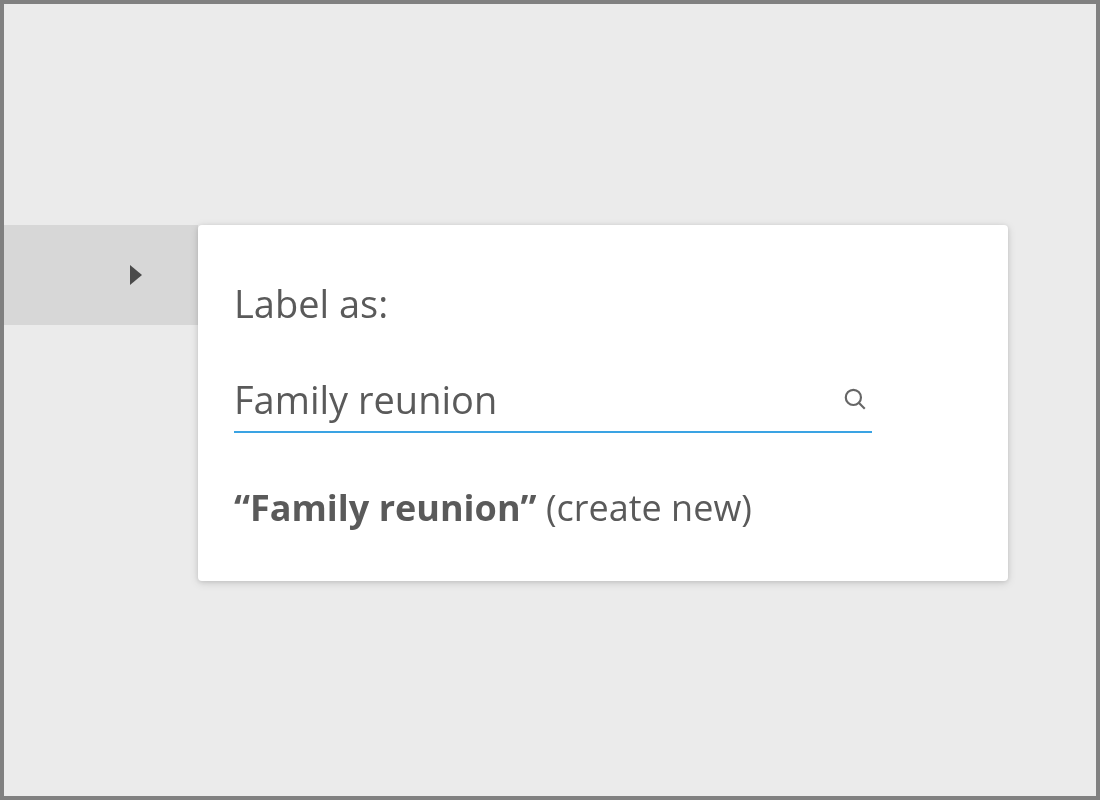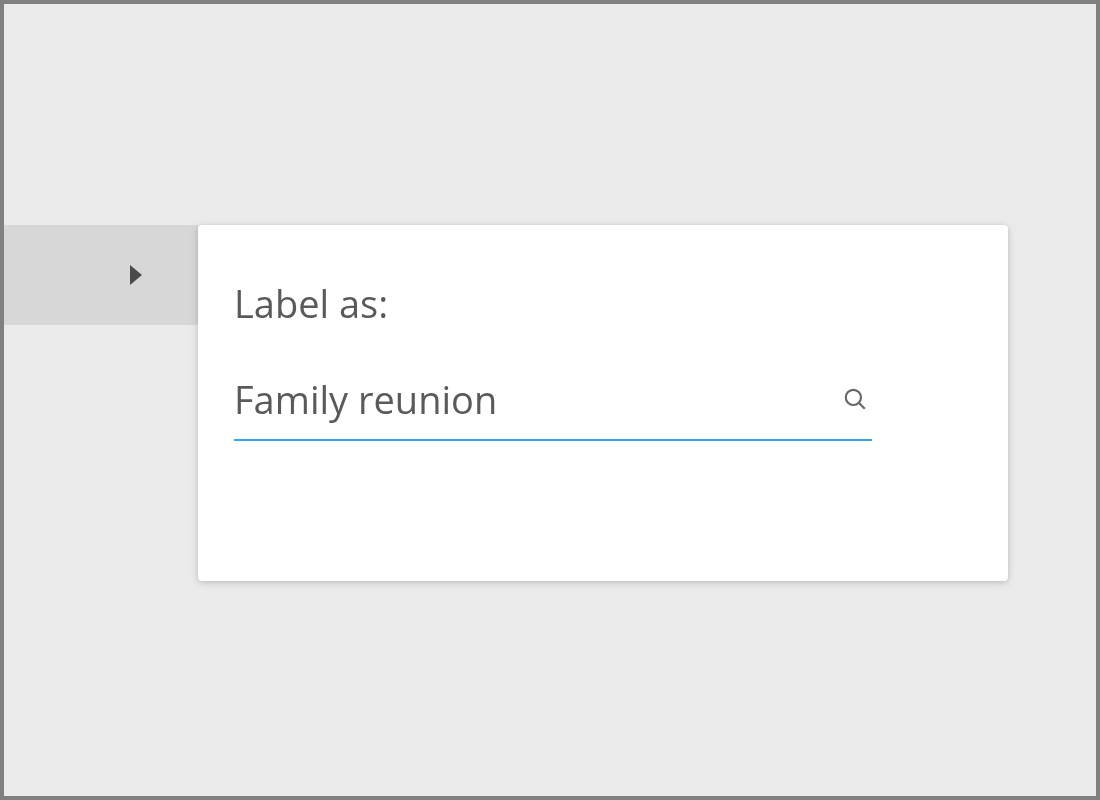--- a/index.html
+++ b/index.html
@@ -55,21 +55,21 @@
     .popover-title {
       font-size: 38px;
       color: #5a5a5a;
       font-weight: 400;
       margin-bottom: 44px;
     }
     .search-row {
       display: flex;
       align-items: center;
       border-bottom: 2px solid #3aa3e3;
-      padding-bottom: 14px;
+      padding-bottom: 6px;
       margin-bottom: 52px;
       width: 638px;
     }
     .search-input {
       flex: 1;
       border: none;
       outline: none;
       font-size: 38px;
       color: #5a5a5a;
       font-family: inherit;
@@ -117,15 +117,18 @@
     <div class="search-row">
       <input type="text" class="search-input" value="Family reunion" style="">
       <span class="search-icon-wrap">
         <svg viewBox="0 0 24 24">
           <circle cx="10.5" cy="10.5" r="7"></circle>
           <line x1="21" y1="21" x2="15.5" y2="15.5"></line>
         </svg>
       </span>
     </div>
 
+    <div class="create-new-row">
+      <span class="create-new-name">“Family reunion”</span><span class="create-new-suffix"> (create new)</span>
+    </div>
   </div>
 
 </div>
 
 </body></html>

